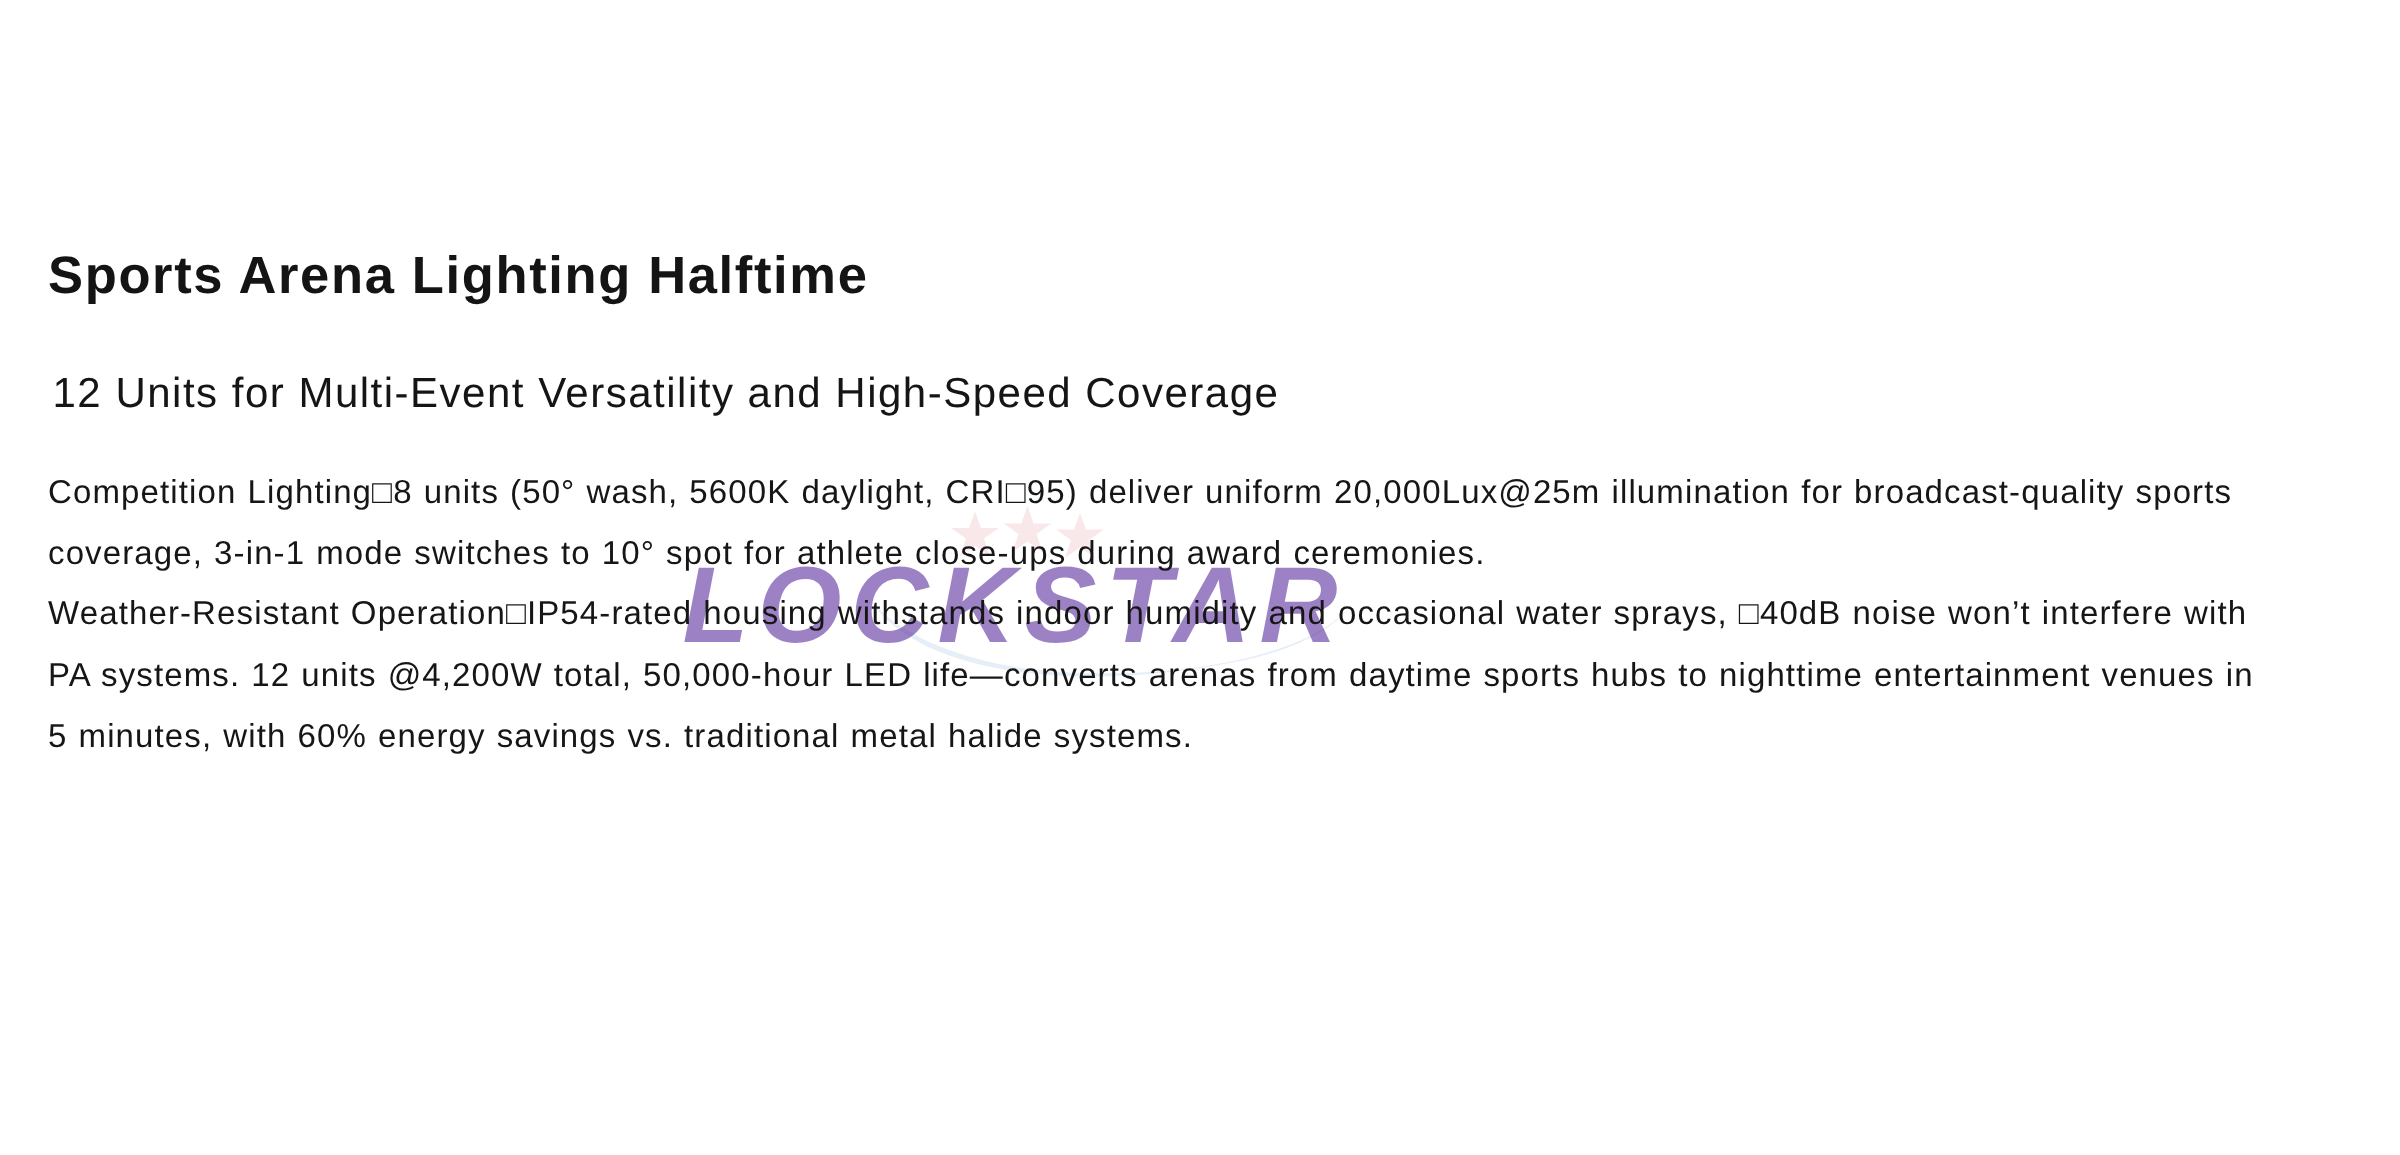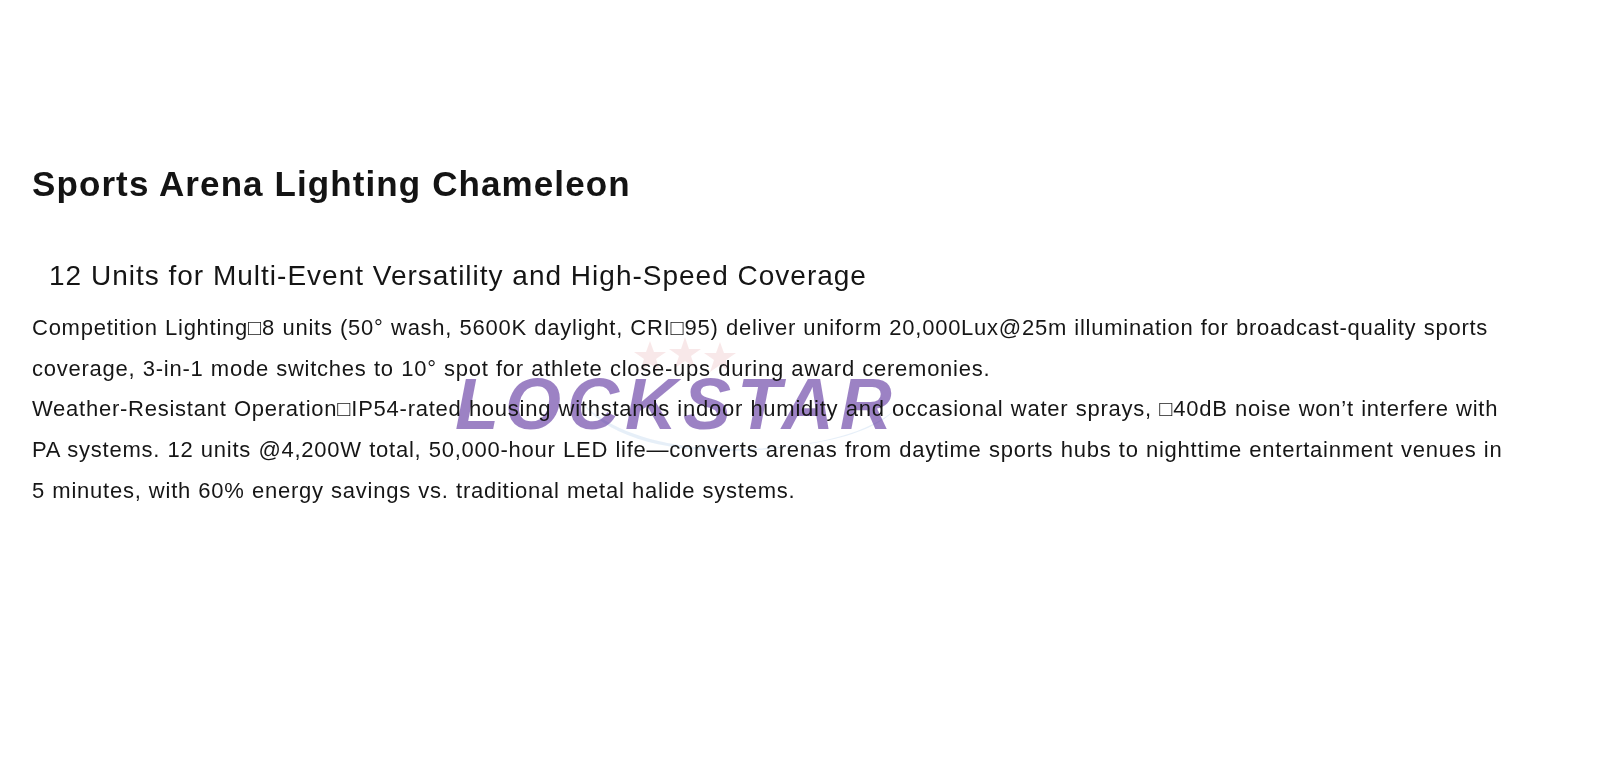--- a/index.html
+++ b/index.html
@@ -84,21 +84,21 @@
     letter-spacing: 1.1px;
     line-height: 44px;
     color: #141414;
     white-space: nowrap;
   }
 
   .doc-subtitle {
     position: absolute;
     left: 32px;
     top: 241px;
-    margin: 17px;
+    margin: 3px;
     font-size: 28px;
     font-weight: 500;
     letter-spacing: 1.0px;
     line-height: 36px;
     color: #151515;
     white-space: nowrap;
   }
 
   .doc-body {
     position: absolute;
@@ -133,21 +133,21 @@
     <svg class="wm-swoosh" viewBox="0 0 330 70">
       <path d="M4,10 C40,64 150,72 250,52 C290,44 315,30 326,14 C300,48 210,66 120,58 C70,53 26,36 4,10 Z" fill="#cfe0f2"></path>
     </svg>
 
     <div class="wm-text">LOCKSTAR</div>
   </div>
 </div>
 
 <div class="page">
 
-  <h1 class="doc-title">Sports Arena Lighting Chameleon</h1>
+  <h1 class="doc-title">Sports Arena Lighting Halftime</h1>
 
   <h2 class="doc-subtitle">12 Units for Multi-Event Versatility and High-Speed Coverage</h2>
 
   <div class="doc-body">
     <p class="body-para">Competition Lighting□8 units (50° wash, 5600K daylight, CRI□95) deliver uniform 20,000Lux@25m illumination for broadcast-quality sports coverage, 3-in-1 mode switches to 10° spot for athlete close-ups during award ceremonies.</p>
     <p class="body-para">Weather-Resistant Operation□IP54-rated housing withstands indoor humidity and occasional water sprays, □40dB noise won’t interfere with PA systems. 12 units @4,200W total, 50,000-hour LED life—converts arenas from daytime sports hubs to nighttime entertainment venues in 5 minutes, with 60% energy savings vs. traditional metal halide systems.</p>
   </div>
 
 </div>
 

